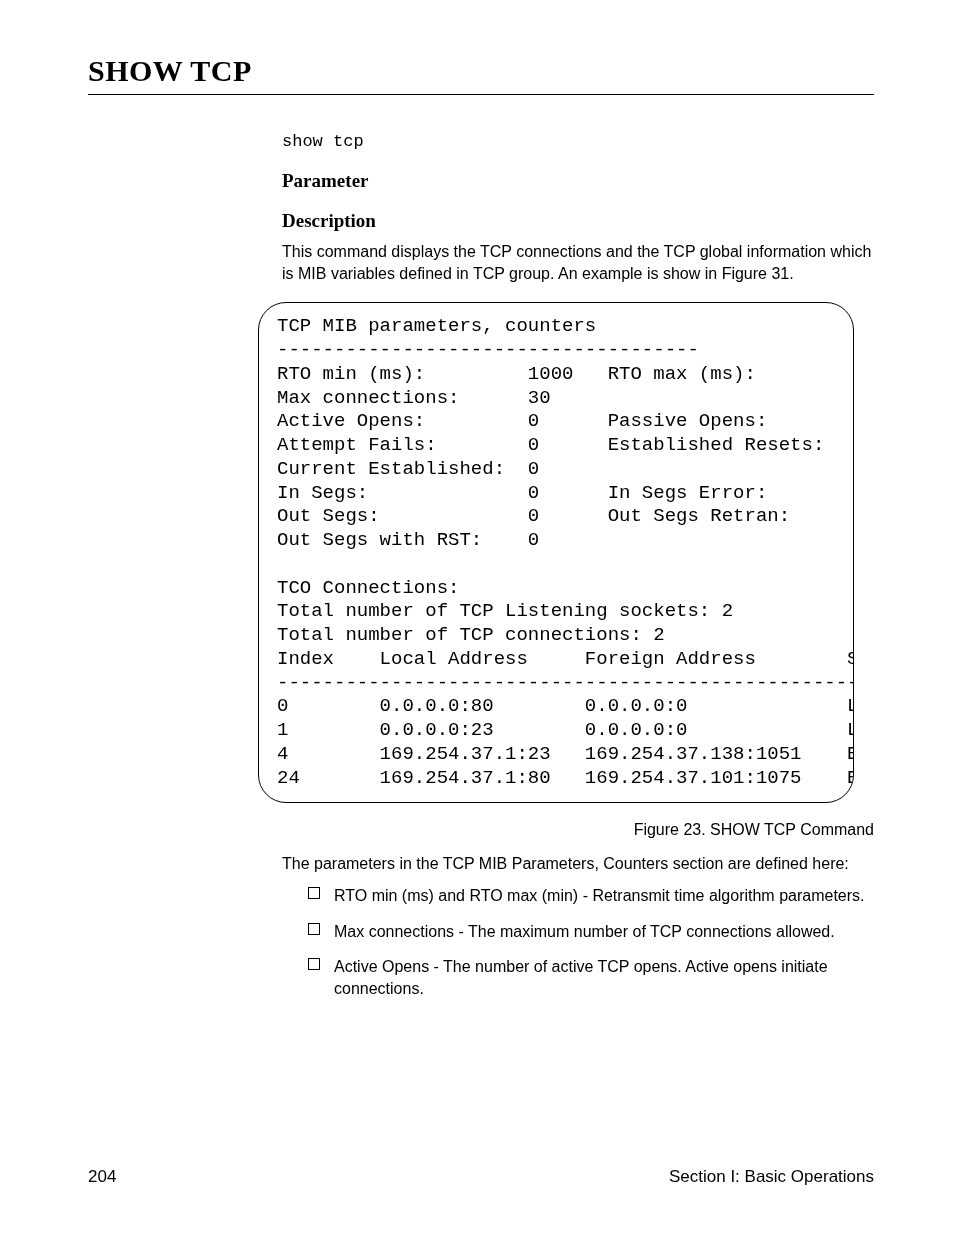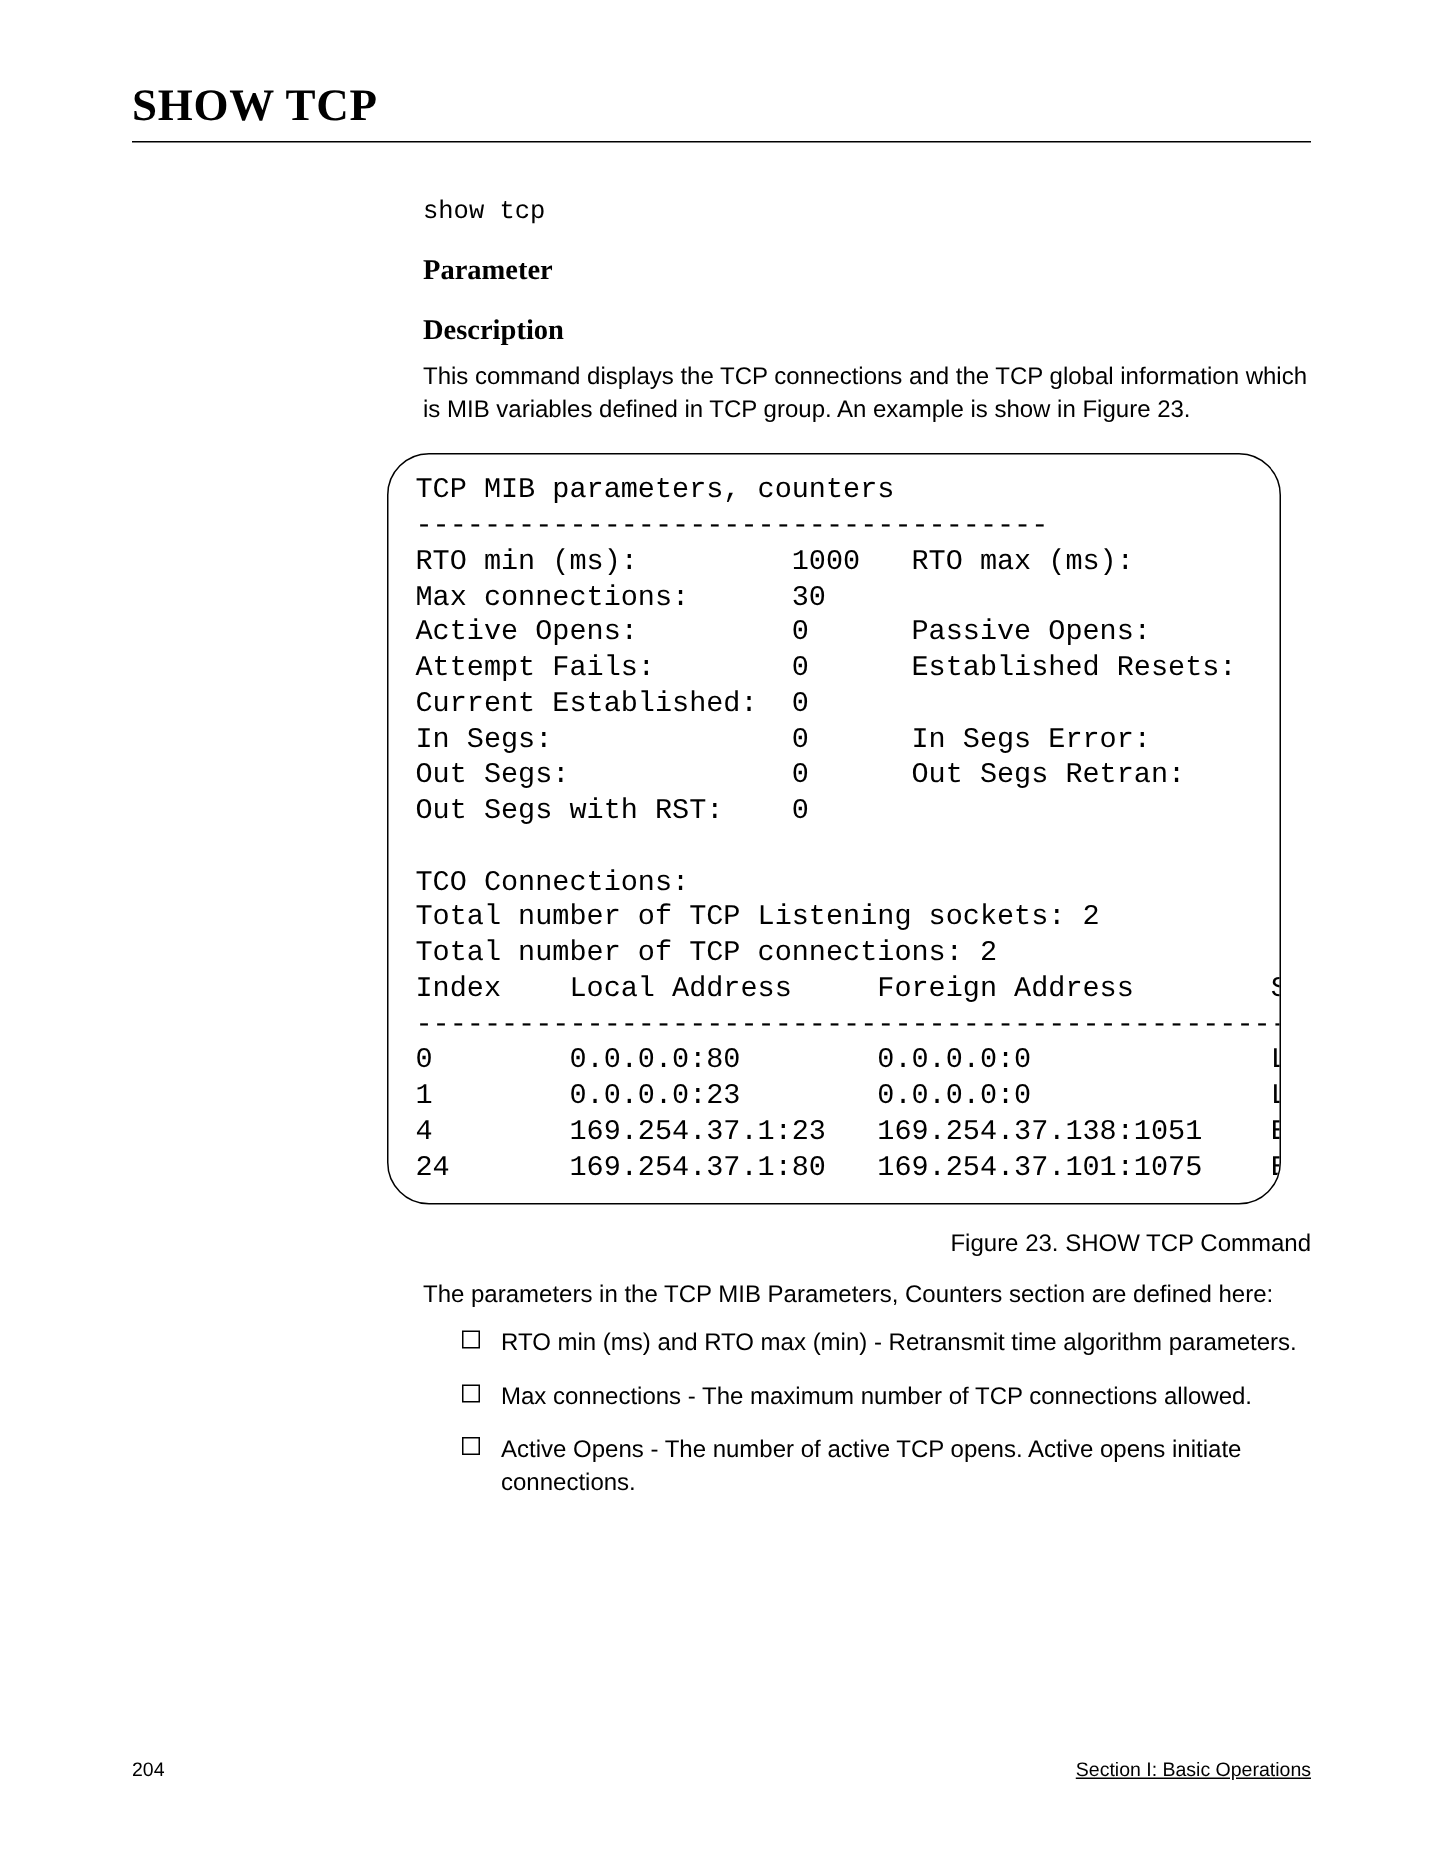--- a/index.html
+++ b/index.html
@@ -89,40 +89,40 @@
     width: 12px;
     height: 12px;
     border: 1.2px solid #000;
     box-sizing: border-box;
   }
   .footer {
     position: absolute;
     left: 88px;
     right: 80px;
     bottom: 48px;
-    font-size: 13px;
+    font-size: 17px;
   }
   .footer .pnum { float: left; }
-  .footer .sect { float: right; text-decoration: underline; }
+  .footer .sect { float: right; }
 </style>
 </head>
 <body>
 
 <div class="page">
 
 
   <div class="title">SHOW TCP</div>
 
   <div class="body-col">
     <div class="syntax-cmd">show tcp</div>
 
     <div class="sect-head">Parameter</div>
 
     <div class="sect-head">Description</div>
-    <div class="para">This command displays the TCP connections and the TCP global information which is MIB variables defined in TCP group. An example is show in Figure 23.</div>
+    <div class="para">This command displays the TCP connections and the TCP global information which is MIB variables defined in TCP group. An example is show in Figure 31.</div>
   </div>
 
   <div class="figure-box">TCP MIB parameters, counters
 -------------------------------------
 RTO min (ms):         1000   RTO max (ms):         240000
 Max connections:      30
 Active Opens:         0      Passive Opens:        0
 Attempt Fails:        0      Established Resets:   0
 Current Established:  0
 In Segs:              0      In Segs Error:        0

